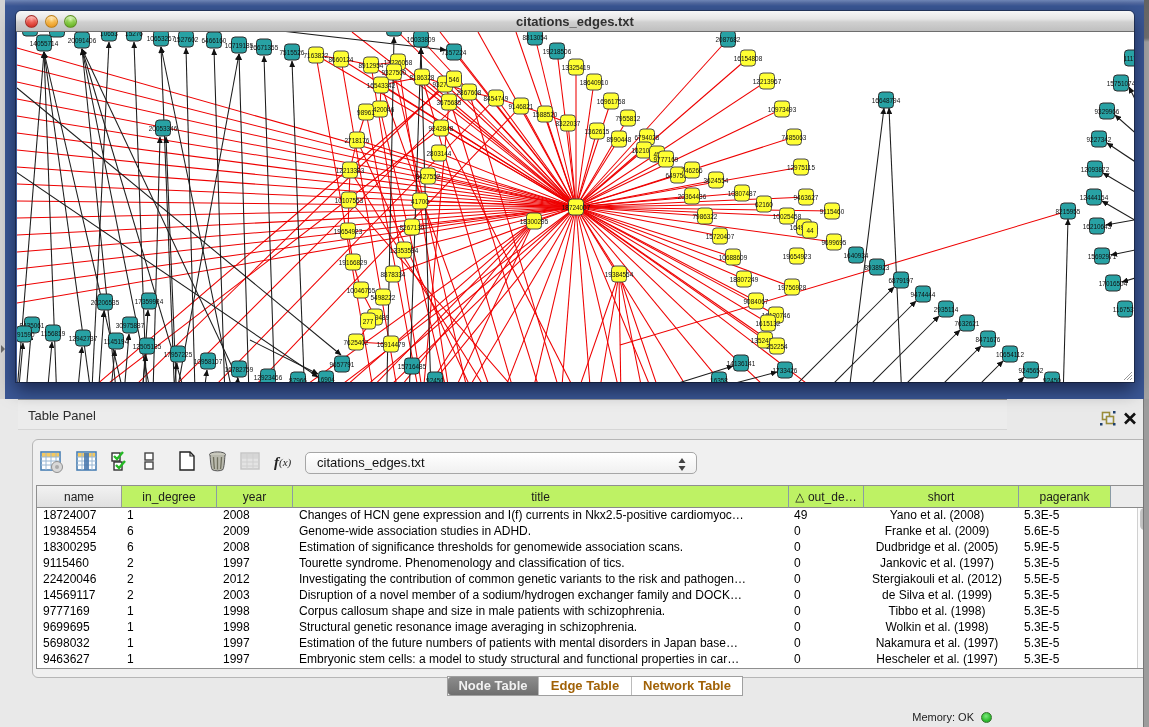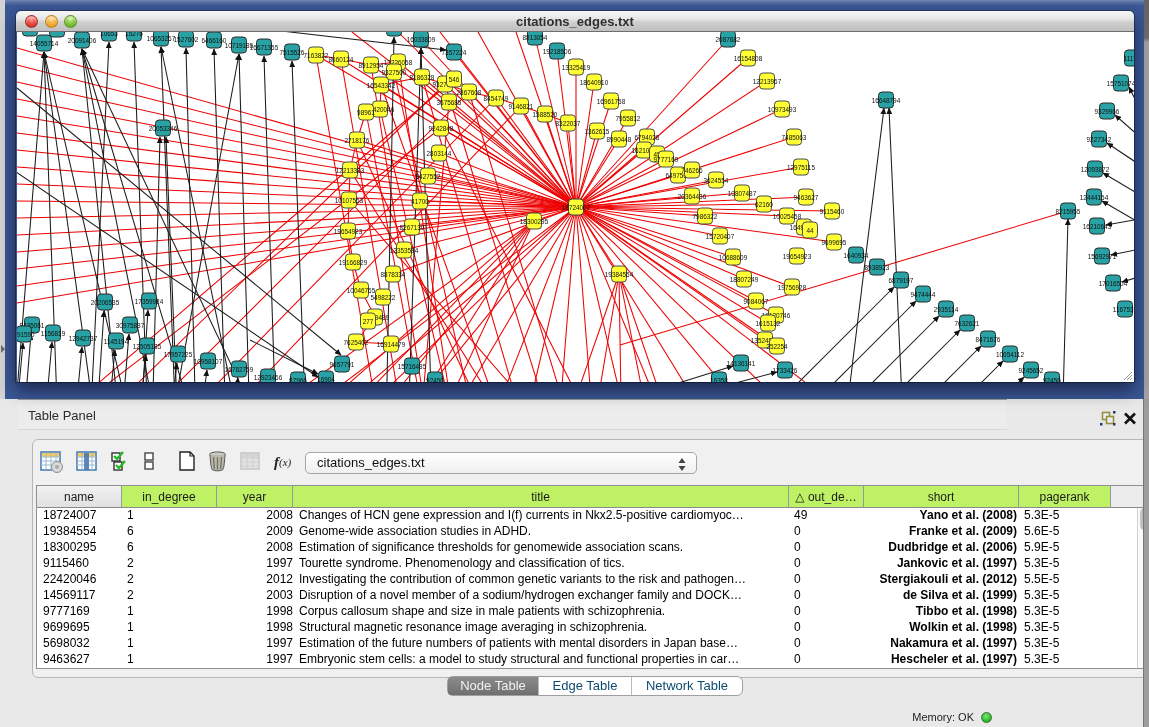--- a/index.html
+++ b/index.html
@@ -25,29 +25,29 @@
 .thdr .h3 { left:256px; width:496px; }
 .thdr .h4 { left:752px; width:75px; }
 .thdr .h5 { left:827px; width:155px; }
 .thdr .h6 { left:982px; width:92px; }
 .thdr .h7 { left:1074px; width:41px; background:#ececec; border-right:none; }
 .tbody { position:absolute; left:0; top:22px; width:1101px; height:160px; overflow:hidden; }
 .trow { position:relative; height:16px; font-size:12px; color:#000; white-space:nowrap; }
 .trow div { position:absolute; top:0; height:16px; line-height:15px; overflow:hidden; }
 .c0 { left:6px; width:80px; }
 .c1 { left:90px; width:90px; }
-.c2 { left:186px; width:70px;text-align:right; }
+.c2 { left:186px; width:70px; }
 .c3 { left:262px; width:490px; }
 .c4 { left:757px; width:70px; }
-.c5 { left:820px; width:160px; text-align:right;font-weight:bold; }
+.c5 { left:820px; width:160px; text-align:center; }
 .c6 { left:987px; width:87px; }
 .vsb { position:absolute; right:1px; top:22px; width:14px; height:160px; background:#fafafa; border-left:1px solid #d0d0d0; }
 .vsb .thumb { position:absolute; left:2px; top:0px; width:9px; height:22px; background:linear-gradient(90deg,#c8c8c8,#a8a8a8); border-radius:5px; }
-.tabs { position:absolute; left:429px; top:276px; width:296px; height:20px; border:1px solid #9f9f9f; border-radius:6px; background:#fff; font-size:13px; }
-.tabs div { position:absolute; top:0; height:18px; line-height:18px; text-align:center; color:#0c4a6e; }
+.tabs { position:absolute; left:429px; top:276px; width:296px; height:20px; border:1px solid #9f9f9f; border-radius:0; background:#fff; font-size:13px;font-weight:bold; }
+.tabs div { position:absolute; top:0; height:18px; line-height:18px; text-align:center; color:#a16207; }
 .tabs .t1 { left:0; width:90px; background:linear-gradient(#8c8c8c,#6f6f6f); color:#f2f2f2; border-radius:3px 0 0 3px; }
 .tabs .t2 { left:90px; width:93px; border-left:1px solid #bbb; }
 .tabs .t3 { left:183px; width:111px; border-left:1px solid #bbb; }
 .mem { position:absolute; right:33px; top:311px; font-size:11px; color:#222; }
 .memdot { position:absolute; right:15px; top:312px; width:11px; height:11px; border-radius:50%; background:radial-gradient(circle at 45% 35%, #7de87d 0%, #35c135 55%, #18961c 100%); border:1px solid #35722d; }
 .redge { position:absolute; right:0; top:399px; width:6px; height:328px; background:#9c9c9c; border-left:1px solid #777; }
 .dd { position:absolute; left:272px; top:12px; width:392px; height:22px; background:linear-gradient(#ffffff,#f0f0f0); border:1px solid #a6a6a6; border-radius:5px; font-size:13px; color:#111; line-height:20px; padding-left:11px; }
 </style></head>
 <body>
 <div class="bluebg"></div>
@@ -148,21 +148,21 @@
             <div class="c4">0</div>
             <div class="c5">Franke et al. (2009)</div>
             <div class="c6">5.6E-5</div>
           </div>
 <div class="trow">
             <div class="c0">18300295</div>
             <div class="c1">6</div>
             <div class="c2">2008</div>
             <div class="c3">Estimation of significance thresholds for genomewide association scans.</div>
             <div class="c4">0</div>
-            <div class="c5">Dudbridge et al. (2006)</div>
+            <div class="c5">Dudbridge et al. (2005)</div>
             <div class="c6">5.9E-5</div>
           </div>
 <div class="trow">
             <div class="c0">9115460</div>
             <div class="c1">2</div>
             <div class="c2">1997</div>
             <div class="c3">Tourette syndrome. Phenomenology and classification of tics.</div>
             <div class="c4">0</div>
             <div class="c5">Jankovic et al. (1997)</div>
             <div class="c6">5.3E-5</div>
@@ -191,21 +191,21 @@
             <div class="c2">1998</div>
             <div class="c3">Corpus callosum shape and size in male patients with schizophrenia.</div>
             <div class="c4">0</div>
             <div class="c5">Tibbo et al. (1998)</div>
             <div class="c6">5.3E-5</div>
           </div>
 <div class="trow">
             <div class="c0">9699695</div>
             <div class="c1">1</div>
             <div class="c2">1998</div>
-            <div class="c3">Structural magnetic resonance image averaging in schizophrenia.</div>
+            <div class="c3">Structural genetic resonance image averaging in schizophrenia.</div>
             <div class="c4">0</div>
             <div class="c5">Wolkin et al. (1998)</div>
             <div class="c6">5.3E-5</div>
           </div>
 <div class="trow">
             <div class="c0">5698032</div>
             <div class="c1">1</div>
             <div class="c2">1997</div>
             <div class="c3">Estimation of the future numbers of patients with mental disorders in Japan base…</div>
             <div class="c4">0</div>

